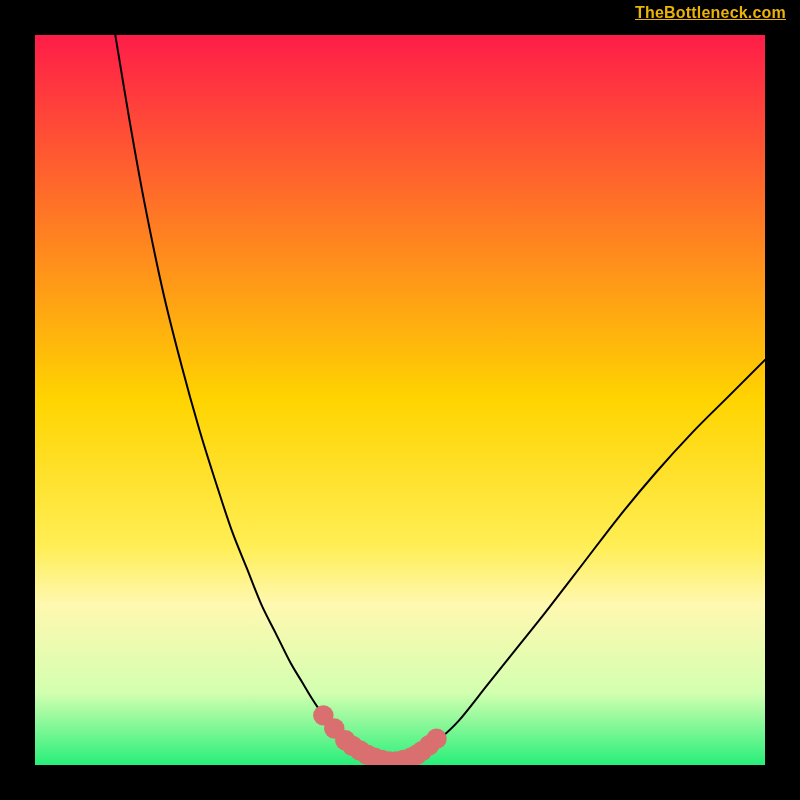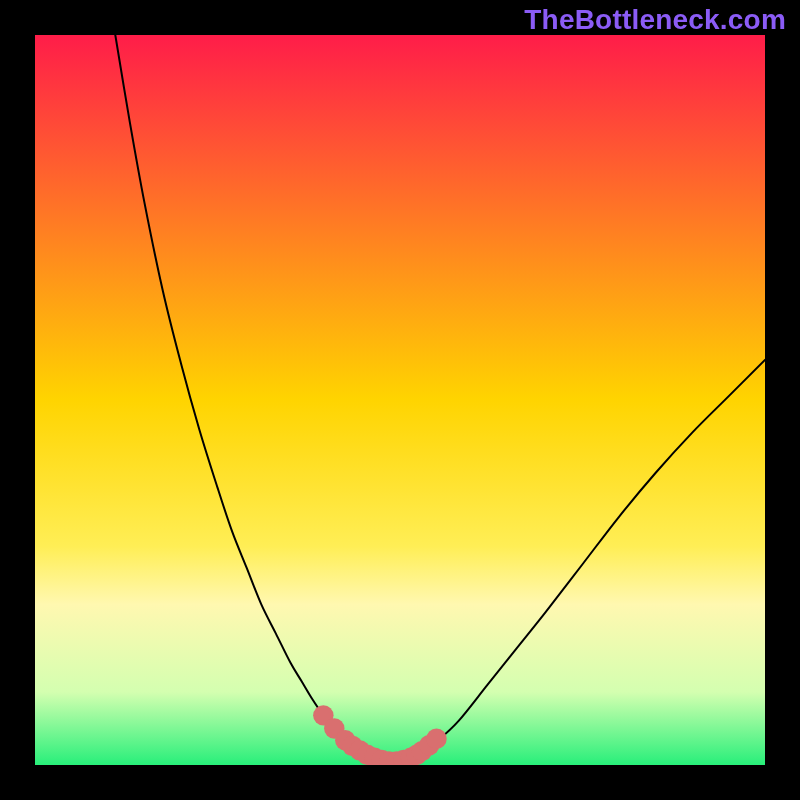--- a/index.html
+++ b/index.html
@@ -15,25 +15,26 @@
     position: absolute;
     left: 0; top: 0;
     width: 800px;
     height: 800px;
     background: #000;
   }
   .watermark {
     position: absolute;
     top: 4px;
     right: 14px;
-    font-size: 28px;
+    font-size: 16px;
     font-weight: 600;
-    color: #8b5cf6;
+    color: #eab308;
     letter-spacing: 0.2px;
     white-space: nowrap;
+    text-decoration: underline;
   }
   .plot {
     position: absolute;
     left: 35px;
     top: 35px;
     width: 730px;
     height: 730px;
   }
   svg { display: block; }
 </style>

